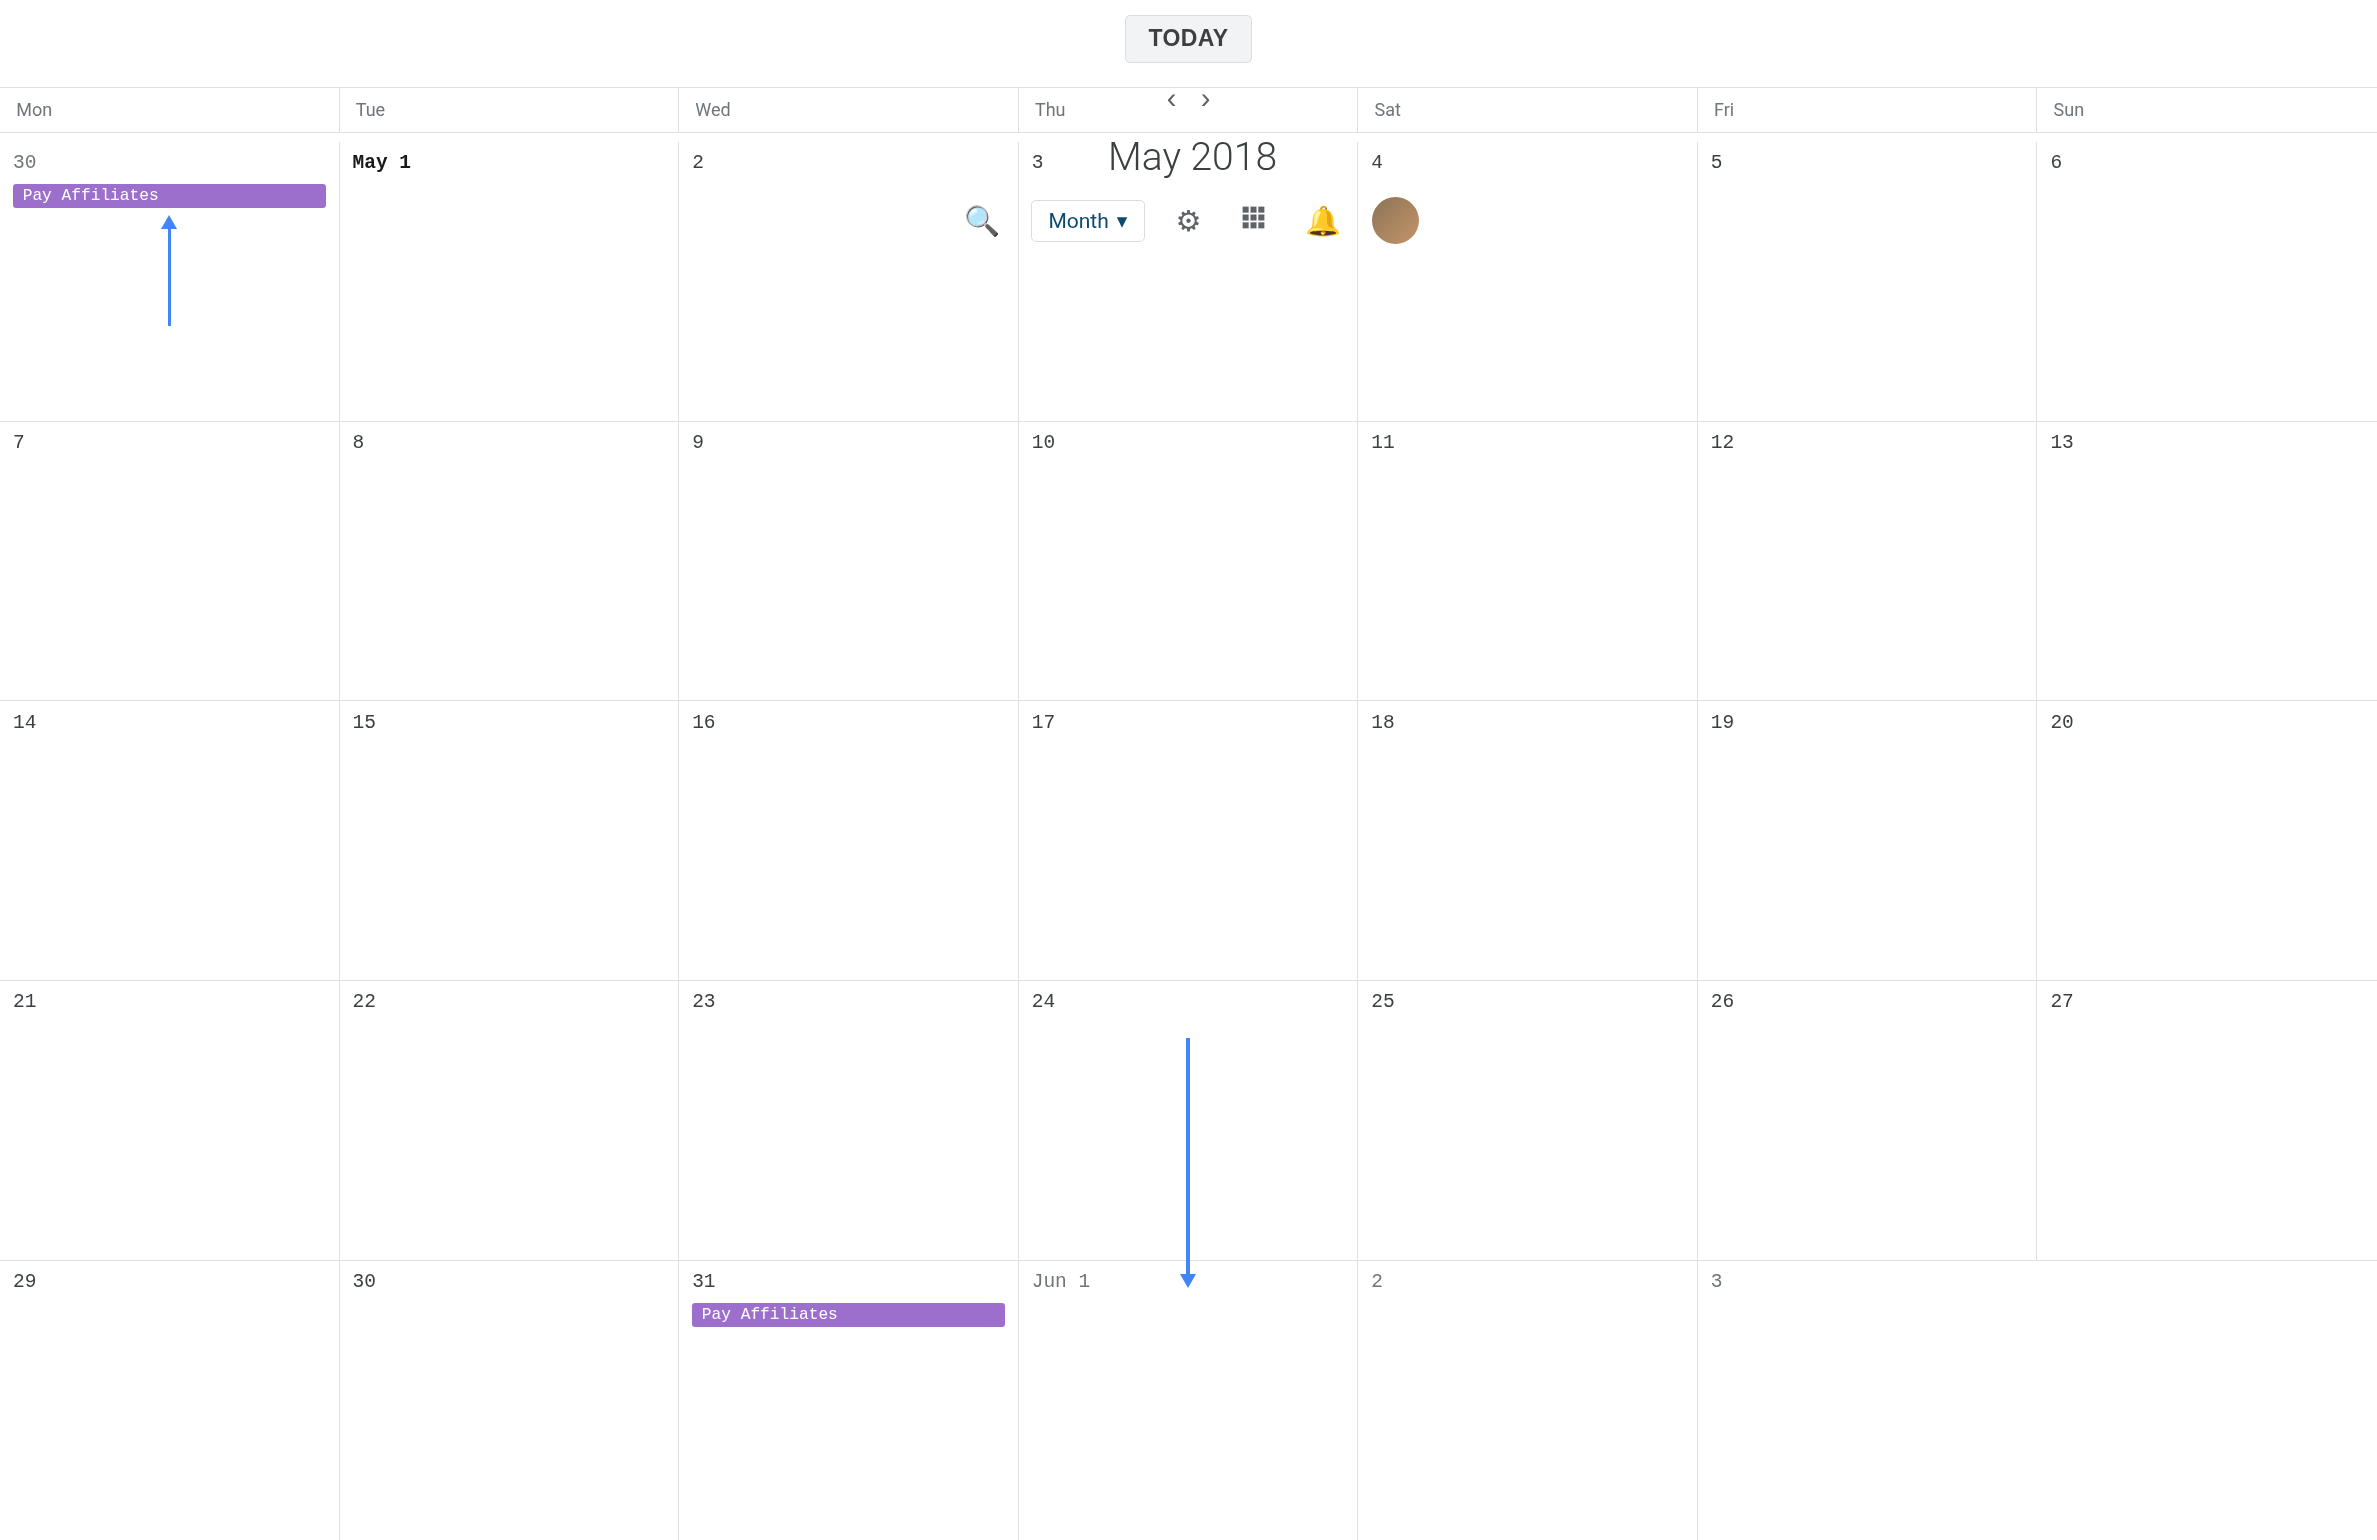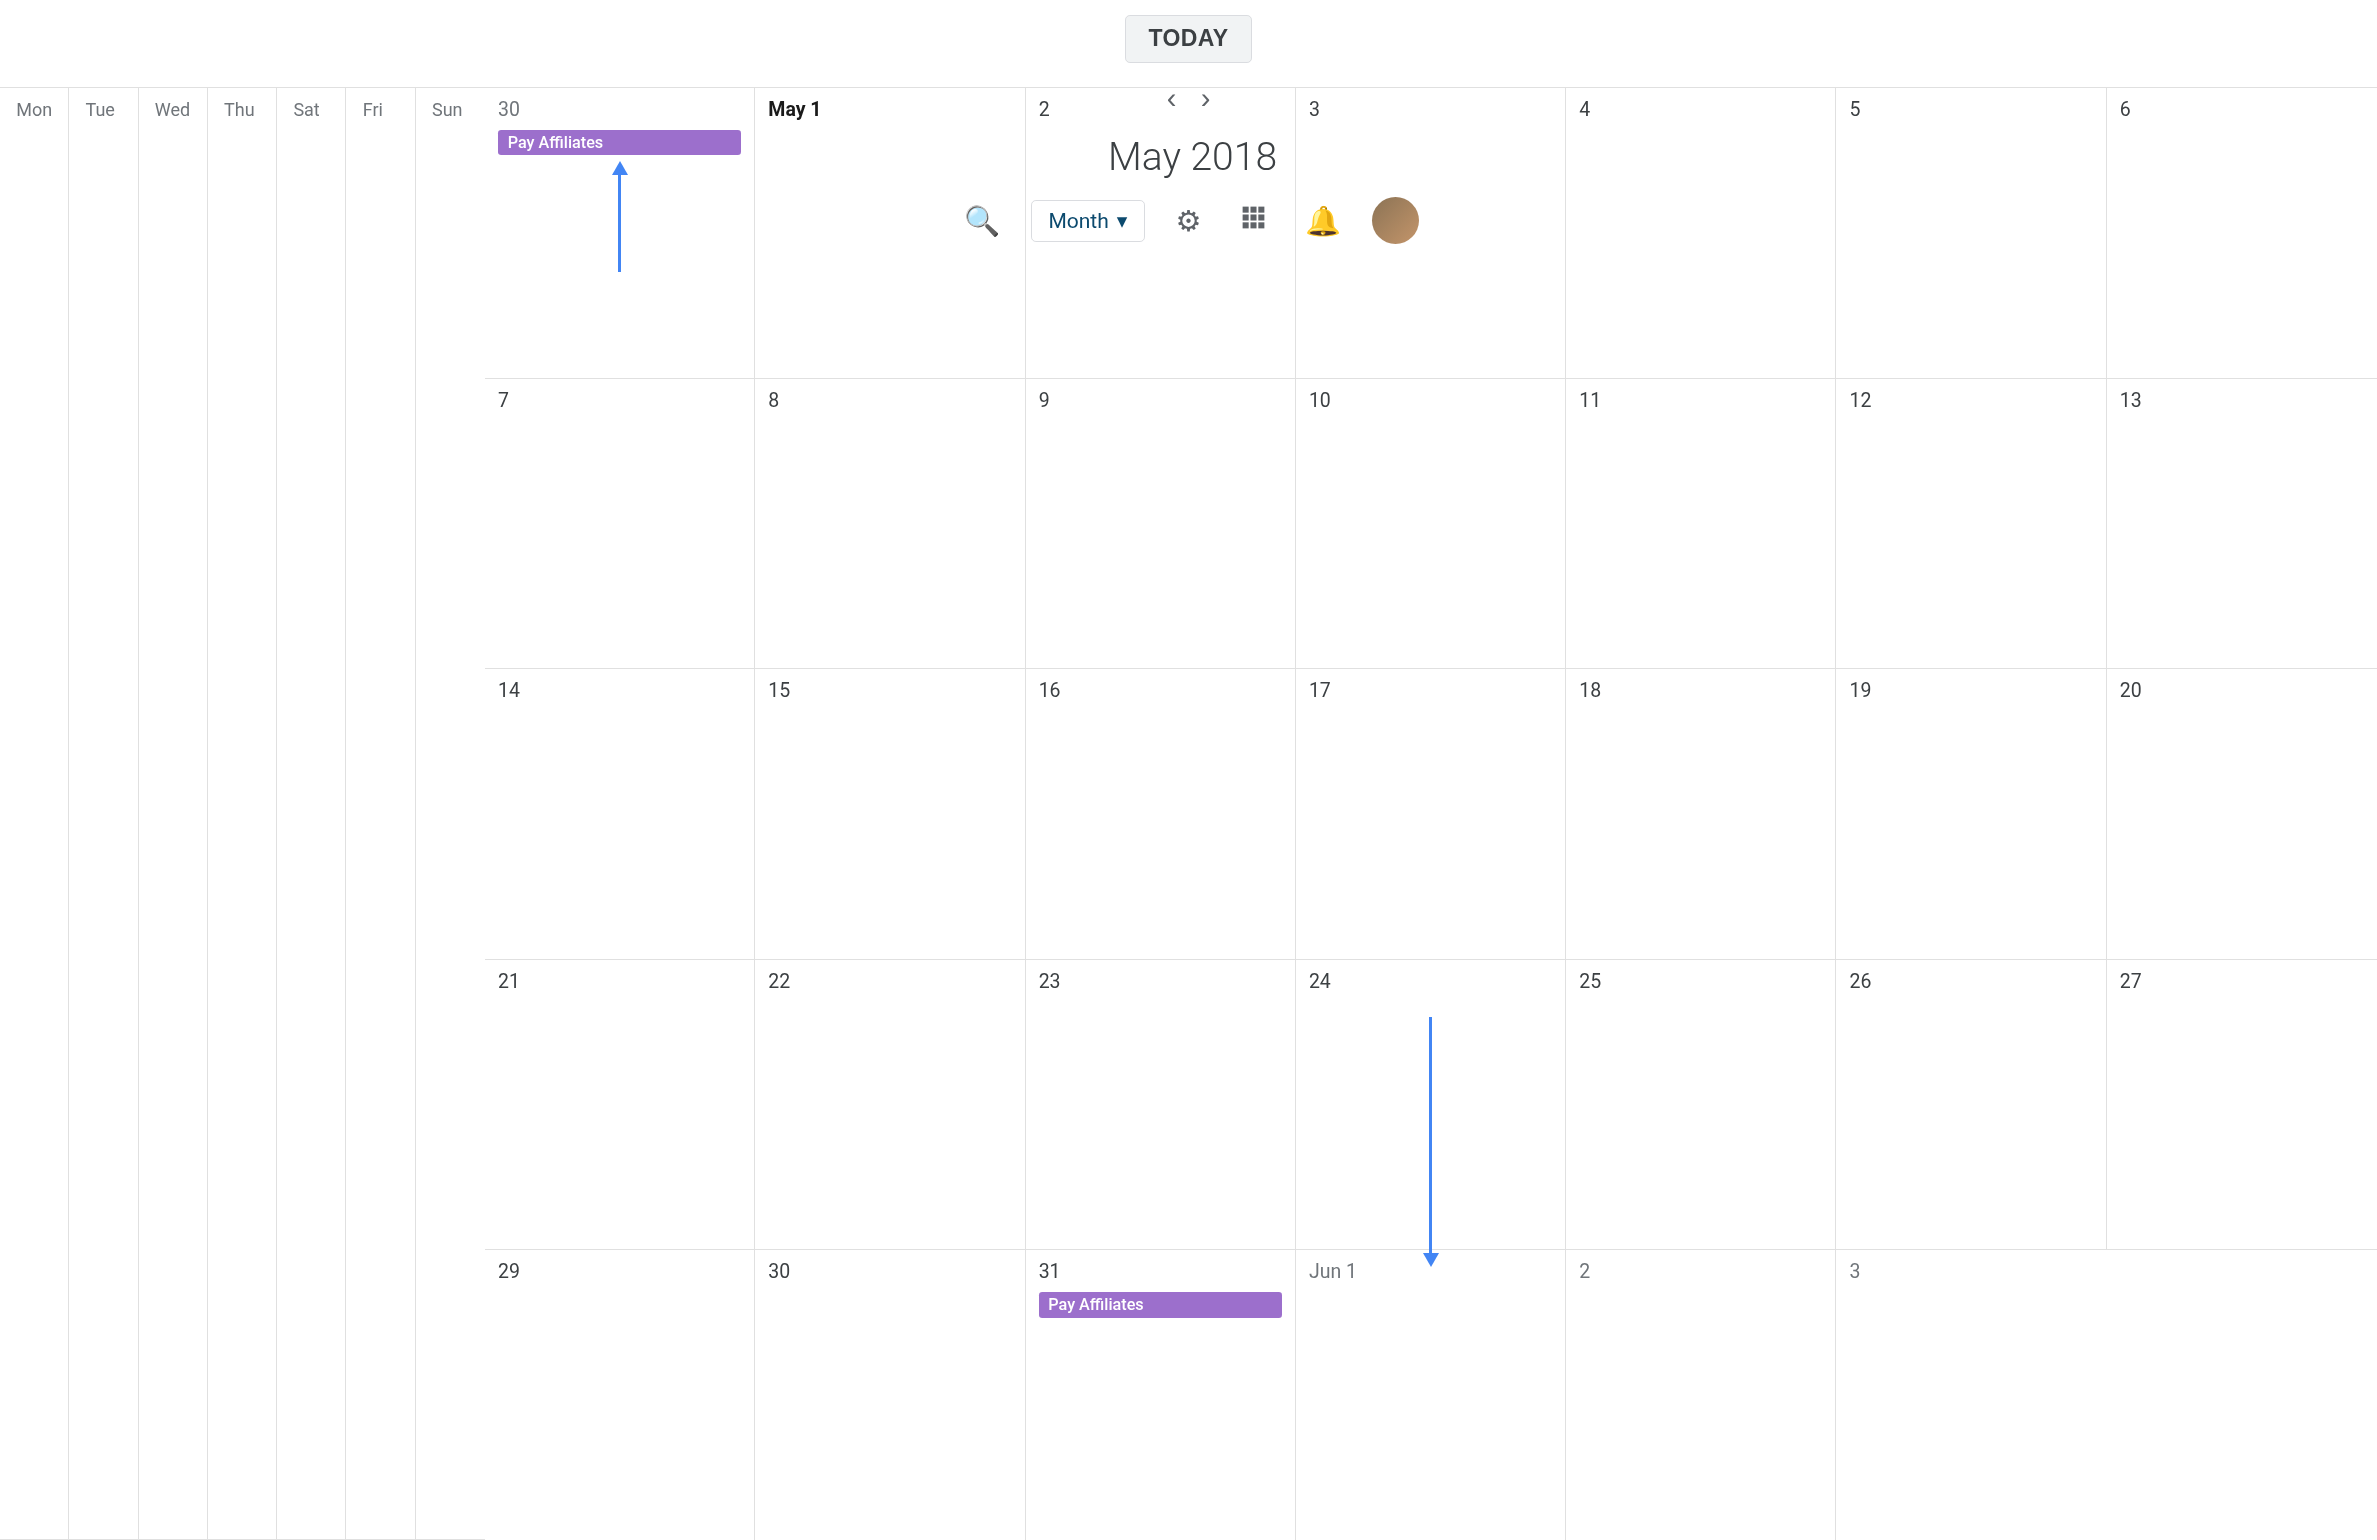--- a/index.html
+++ b/index.html
@@ -88,21 +88,23 @@
       display: flex;
       align-items: center;
       justify-content: center;
       font-size: 21px;
       color: white;
     }
 
     
     .calendar {
       display: flex;
+      flex-direction: column;
       height: calc(1540px - 88px);
+      gap: 9px;
     }
 
     
     .day-headers {
       display: grid;
       grid-template-columns: repeat(7, 1fr);
       border-bottom: 0.8px solid #e0e0e0;
     }
     .day-header {
       padding: 11.4px 16.2px;
@@ -117,20 +119,21 @@
     .weeks {
       display: flex;
       flex-direction: column;
       flex: 1;
     }
     .week-row {
       display: grid;
       grid-template-columns: repeat(7, 1fr);
       flex: 1;
       border-bottom: 0.8px solid #e0e0e0;
+      font-family: Liberation Mono, monospace;
     }
     .week-row:last-child { border-bottom: none; }
 
     .day-cell {
       border-right: 0.8px solid #e0e0e0;
       padding: 8.1px 13px;
       position: relative;
       min-height: 0;
     }
     .day-cell:last-child { border-right: none; }

